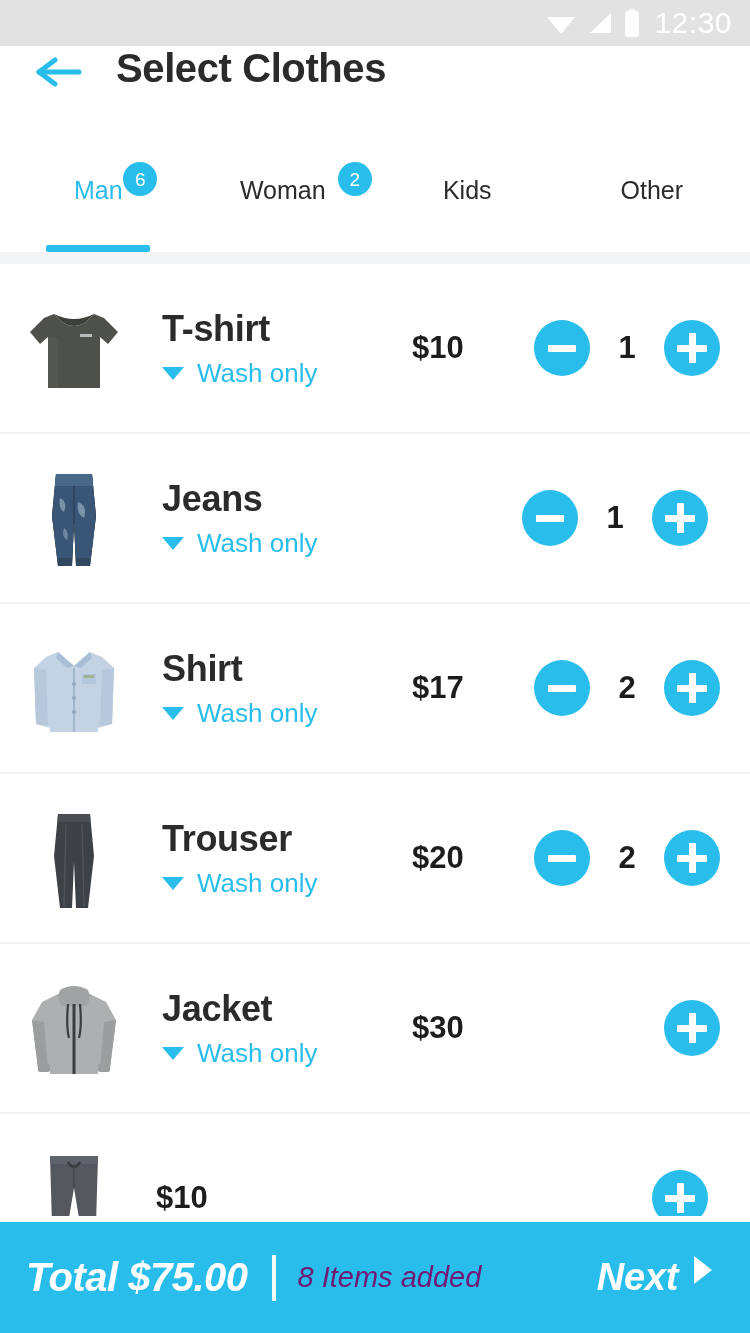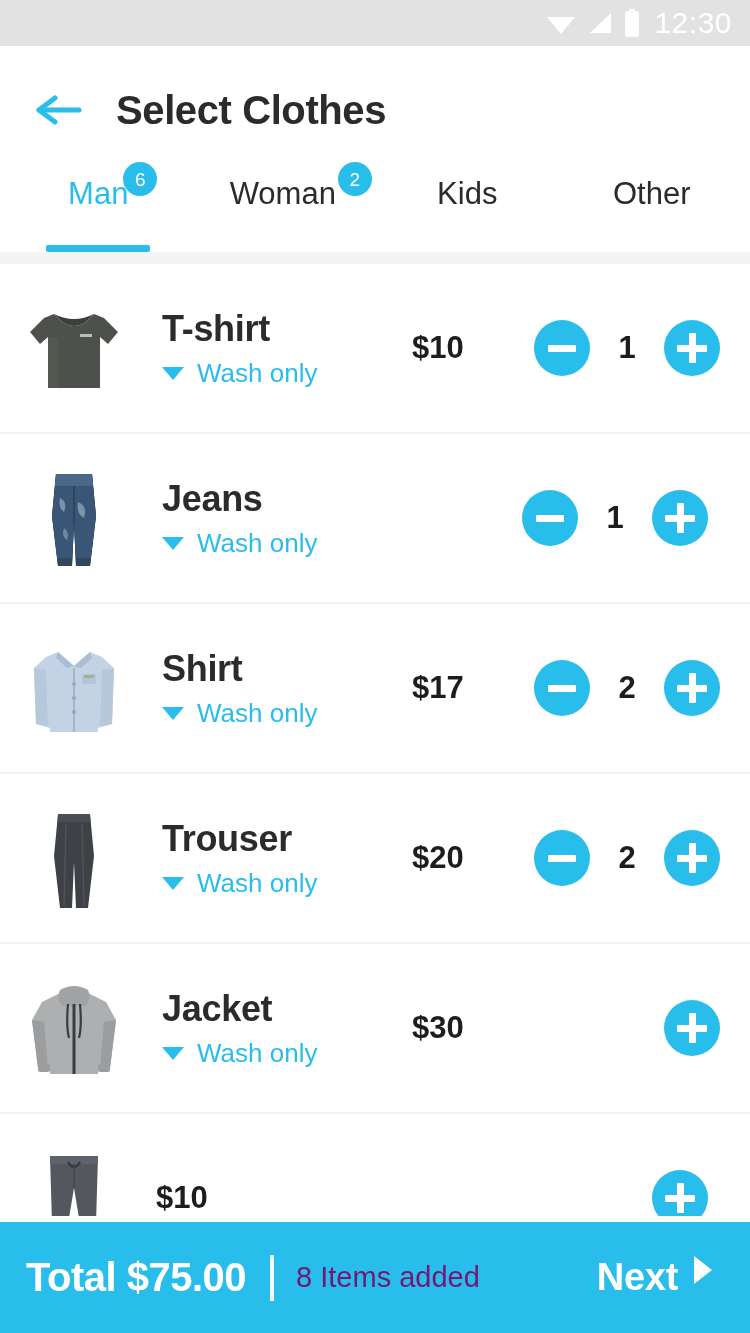--- a/index.html
+++ b/index.html
@@ -17,35 +17,35 @@
     display:flex; align-items:center; justify-content:flex-end;
     padding-right:18px; gap:11px;
   }
   .sb-icon { display:block; }
   .sb-time {
     color:#ffffff; font-size:30px; font-weight:400;
     letter-spacing:0.5px; line-height:1; margin-left:3px;
   }
 
   
-  .header { height:128px; display:flex; align-items:center; padding:0 0 0 34px; background:#fff; }
+  .header { height:128px; display:flex; padding:0 0 0 34px; background:#fff; }
   .back-btn { width:52px; height:52px; display:flex; align-items:center; justify-content:center; cursor:pointer; }
   .page-title {
     font-size:40px; font-weight:bold; color:#2b2b2b;
     margin-left:30px; letter-spacing:-0.4px;
   }
 
   
   .tabs { display:flex; height:78px; background:#fff; padding:0 6px; }
   .tab {
     flex:1; position:relative;
     display:flex; align-items:flex-start; justify-content:center;
     cursor:pointer; padding-top:4px;
   }
-  .tab-label { font-size:31px; color:#2b2b2b; line-height:1; }
+  .tab-label { font-size:25px; color:#2b2b2b; line-height:1; }
   .tab.active .tab-label { color:#29bdeb; }
   .tab-badge {
     position:absolute; top:-12px; margin-left:86px;
     min-width:34px; height:34px; border-radius:50%;
     background:#29bdeb; color:#fff; font-size:19px;
     display:flex; align-items:center; justify-content:center;
     line-height:1;
   }
   .tab.t-man .tab-badge  { margin-left:84px; }
   .tab.t-woman .tab-badge { margin-left:144px; }
@@ -102,20 +102,21 @@
     font-size:31px; font-weight:bold; color:#1d1d1d;
   }
   .qty-spacer { width:74px; }
   .minus-spacer { width:56px; }
 
   
   .bottombar {
     position:absolute; left:0; bottom:0; width:750px; height:111px;
     background:#29bdeb; display:flex; align-items:center;
     padding:0 38px 0 26px;
+    font-style:italic;
   }
   .total { font-size:40px; font-weight:bold; color:#fff; letter-spacing:-0.5px; }
   .vsep { width:4px; height:46px; background:#fff; margin:0 22px 0 24px; opacity:0.95; }
   .items-added { font-size:29px; color:#701a75; }
   .next-btn { margin-left:auto; display:flex; align-items:flex-start; gap:16px; cursor:pointer; }
   .next-label { font-size:38px; font-weight:bold; color:#fff; letter-spacing:-0.3px; }
   .chev { width:0; height:0; border-top:14px solid transparent; border-bottom:14px solid transparent; border-left:18px solid #fff; }
 </style>
 </head>
 <body>

